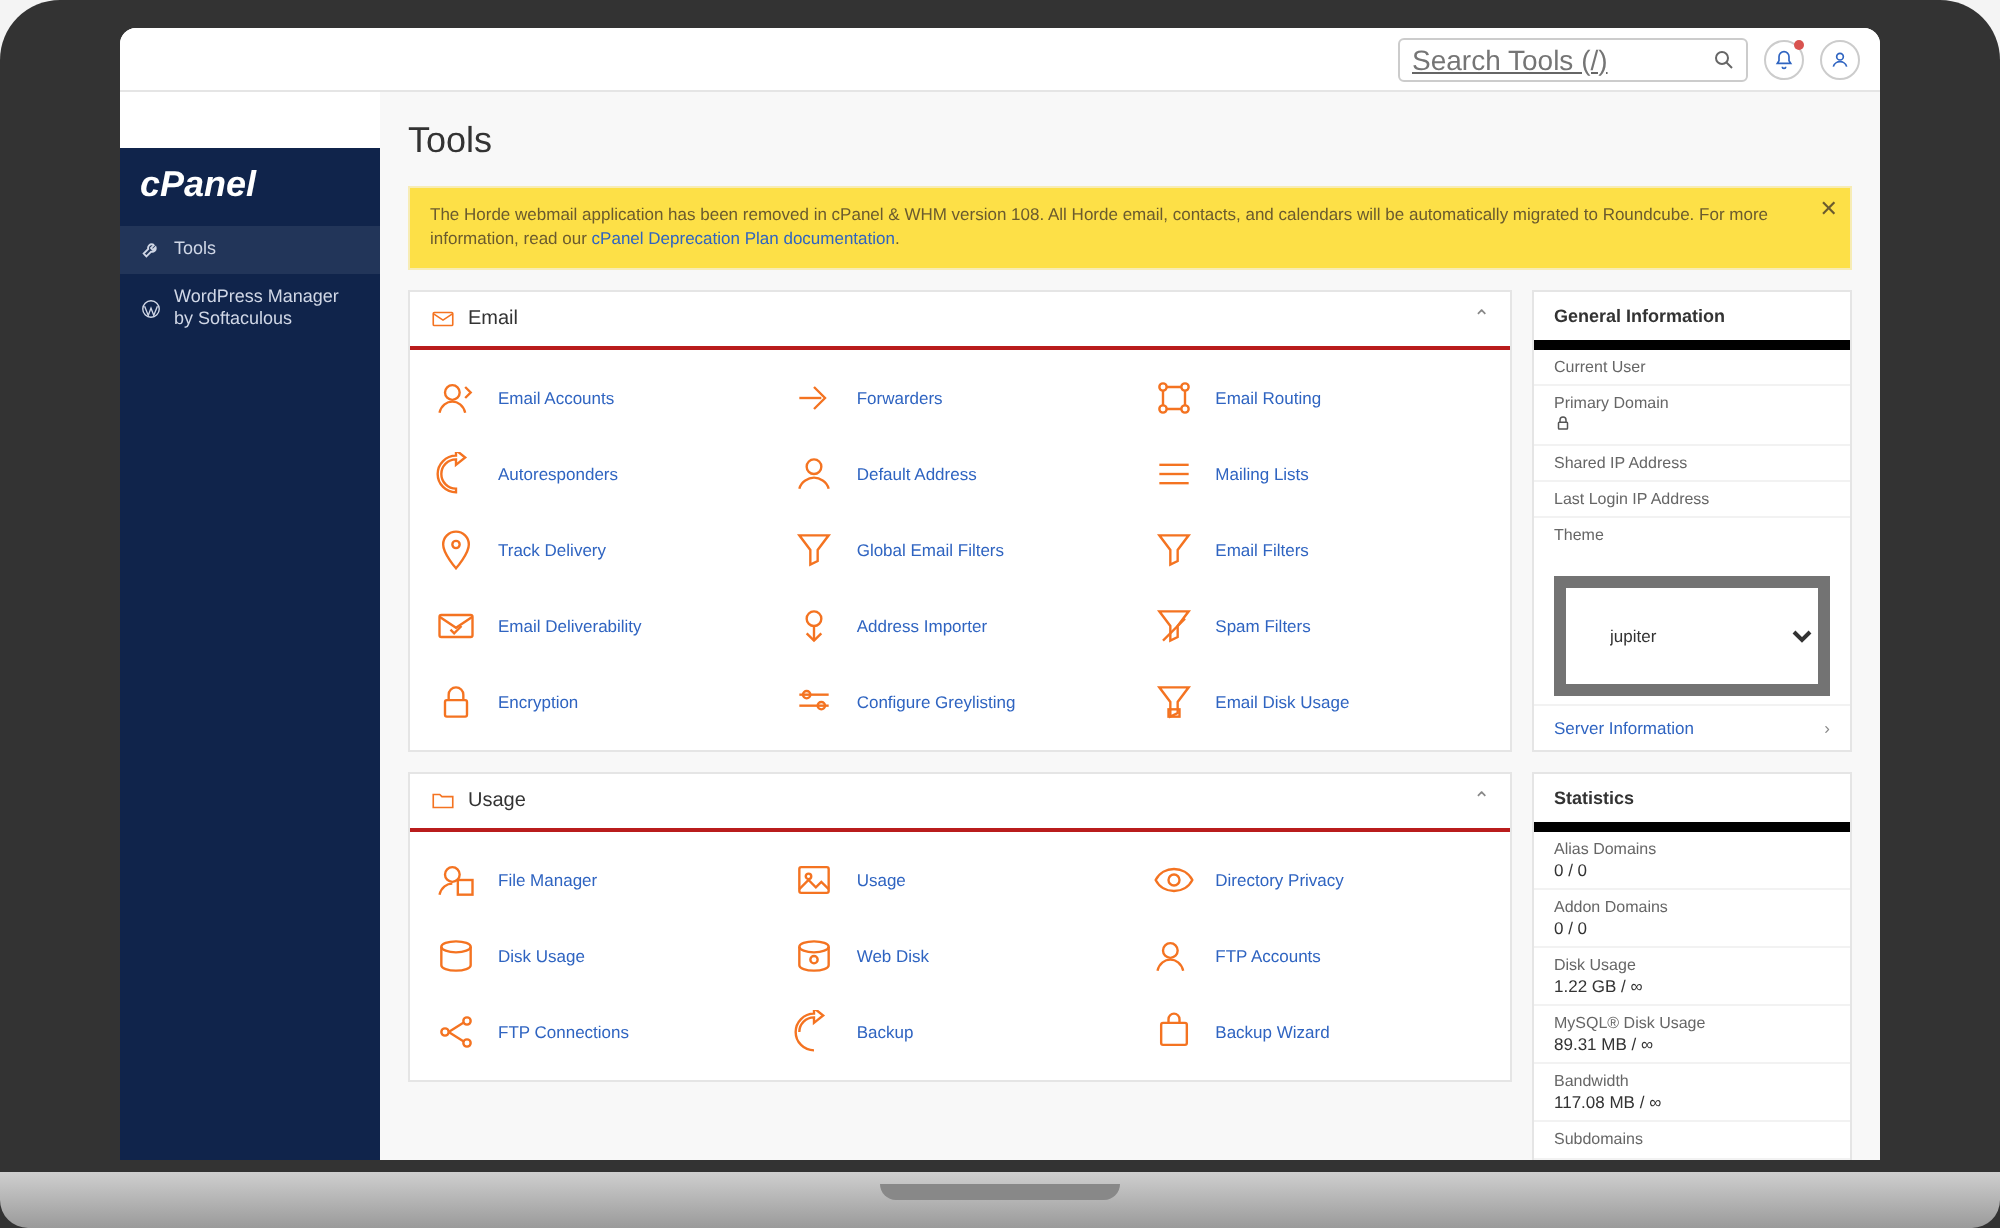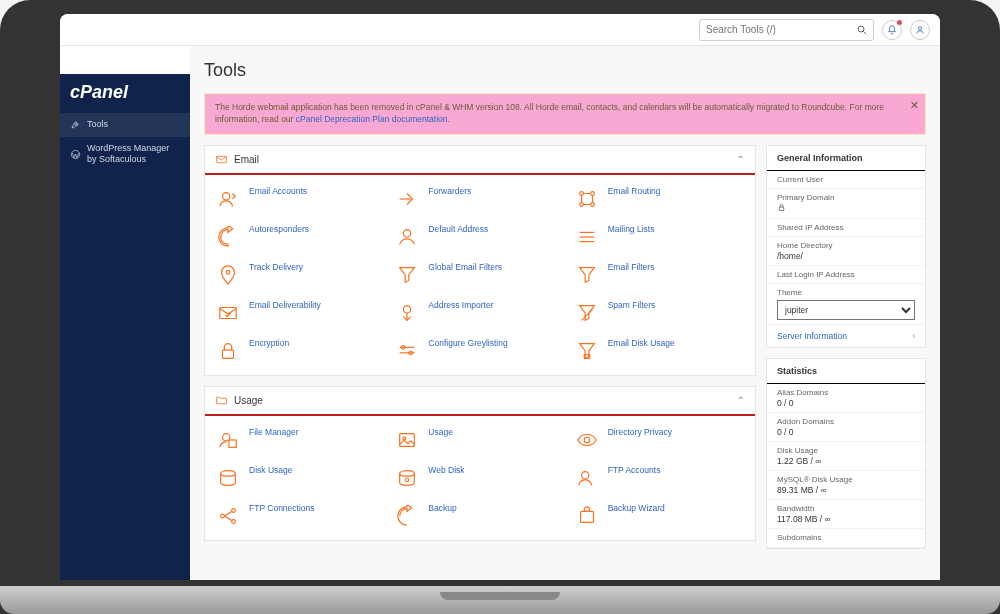--- a/index.html
+++ b/index.html
@@ -20,21 +20,21 @@
     width: 100%; height: 566px; background: #fff; border-radius: 8px 8px 0 0;
     overflow: hidden; display: flex; flex-direction: column; font-size: 10px;
   }
   .topbar {
     height: 32px; background: #fff; border-bottom: 1px solid #e5e5e5;
     display: flex; align-items: center; padding: 0 10px; gap: 8px;
   }
   .search-wrap { margin-left: auto; position: relative; display:flex; align-items:center; gap:8px; }
   .search {
     width: 175px; height: 22px; border: 1px solid #ccc; border-radius: 3px;
-    padding: 0 22px 0 6px; font-size: 10px; color: #666;
+    padding: 0 22px 0 6px; font-size: 14px; color: #666; text-decoration: underline;
   }
   .search-ico {
     position: absolute; right: 62px; top: 50%; transform: translateY(-50%);
     width: 12px; height: 12px; color:#666;
   }
   .circ-btn {
     width: 20px; height: 20px; border: 1px solid #ccc; border-radius: 50%;
     display: flex; align-items: center; justify-content: center; color:#2f64c1; cursor:pointer;
     position: relative;
   }
@@ -47,51 +47,51 @@
   .logo-txt { font-size: 18px; font-weight: 700; font-style: italic; color:#fff; }
   .nav-item {
     display: flex; align-items: center; gap: 6px; padding: 6px 10px; font-size: 9px;
     cursor: pointer; line-height: 1.3;
   }
   .nav-item.active { background: rgba(255,255,255,.08); }
   .nav-ico { width:11px; height:11px; flex-shrink:0; }
   .main { flex:1; overflow-y:auto; background:#f8f8f8; padding: 8px 14px 40px 14px; }
   .page-title { font-size: 18px; color:#333; margin: 6px 0 12px 0; font-weight: 400; }
   .alert {
-    background: #f9a8d4; border: 1px solid #f7ecb5; padding: 8px 12px 8px 10px;
+    background: #fde047; border: 1px solid #f7ecb5; padding: 8px 12px 8px 10px;
     font-size: 8.5px; color: #6b5b2e; line-height: 1.4; position: relative; margin-bottom: 10px;
   }
   .alert a { color: #2f64c1; text-decoration: none; }
   .alert-close { position: absolute; top: 4px; right: 6px; cursor: pointer; font-size: 11px; color:#6b5b2e; }
   .cols { display:flex; gap:10px; }
   .col-main { flex:1; display:flex; flex-direction:column; gap:10px; }
   .col-side { width: 160px; display:flex; flex-direction:column; gap:10px; }
   .panel { background:#fff; border:1px solid #e5e5e5; }
   .panel-h {
     display:flex; align-items:center; gap:6px; padding: 7px 10px;
     border-bottom:2px solid #b91c1c; font-size:10px; color:#333; cursor:pointer;
   }
   .panel-h .chev { margin-left:auto; color:#888; }
   .panel-ico { width:13px; height:13px; color:#f47321; }
   .grid { display:grid; grid-template-columns: repeat(3, 1fr); gap: 6px 4px; padding:8px; }
   .tool {
-    display:flex; align-items:flex-start; gap:8px; padding:3px 2px; cursor:pointer;
+    display:flex; align-items:center; gap:8px; padding:3px 2px; cursor:pointer;
   }
   .tool-ico {
     width:26px; height:26px; display:flex; align-items:center; justify-content:center;
     color:#f47321; flex-shrink:0;
   }
   .tool-ico svg { width:22px; height:22px; stroke:#f47321; fill:none; stroke-width:1.3; }
   .tool-lbl { color:#2f64c1; font-size:8.5px; }
-  .side-h { padding:7px 10px; font-size:9px; font-weight:600; color:#333; border-bottom:1px solid #000000; }
+  .side-h { padding:7px 10px; font-size:9px; font-weight:600; color:#333; border-bottom:5px solid #000000; }
   .info-row { padding:4px 10px; font-size:8px; color:#555; border-bottom:1px solid #f2f2f2; }
   .info-row .k { color:#666; font-size:8px; }
   .info-row .v { color:#333; font-size:8.5px; margin-top:1px; }
   .theme-sel {
-    width:100%; border:1px solid #737373; font-size:8.5px; padding:3px; margin-top:3px;
+    width:100%; border:6px solid #737373; font-size:8.5px; padding:18px; margin-top:16px;
     background:#fff; color:#333;
   }
   .srv-link {
     display:flex; align-items:center; padding:6px 10px; font-size:8.5px; color:#2f64c1;
     cursor:pointer;
   }
   .srv-link .chev { margin-left:auto; color:#888; }
   .lock-ico { width:9px; height:9px; display:inline-block; }
 </style>
 </head>
@@ -417,24 +417,20 @@
                 <div class="k">Primary Domain</div>
                 <div class="v"><svg class="lock-ico" viewBox="0 0 24 24" fill="none" stroke="#555" stroke-width="2">
                       <rect x="6" y="11" width="12" height="9" rx="1"></rect>
                       <path d="M8 11V8a4 4 0 018 0v3"></path>
                     </svg></div>
               </div>
               <div class="info-row">
                   <div class="k">Shared IP Address</div>
                 </div>
               <div class="info-row">
-                <div class="k">Home Directory</div>
-                <div class="v">/home/</div>
-              </div>
-              <div class="info-row">
                   <div class="k">Last Login IP Address</div>
                 </div>
               <div class="info-row">
                 <div class="k">Theme</div>
                 <select class="theme-sel">
                   <option>jupiter</option>
                 </select>
               </div>
               <div class="srv-link">
                 <span>Server Information</span>

